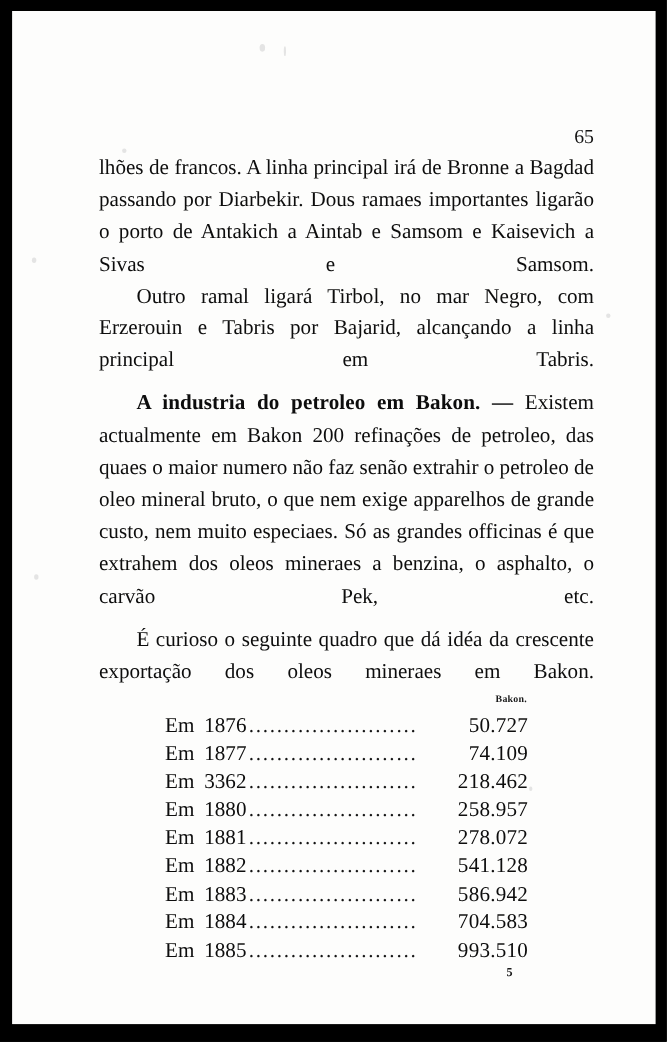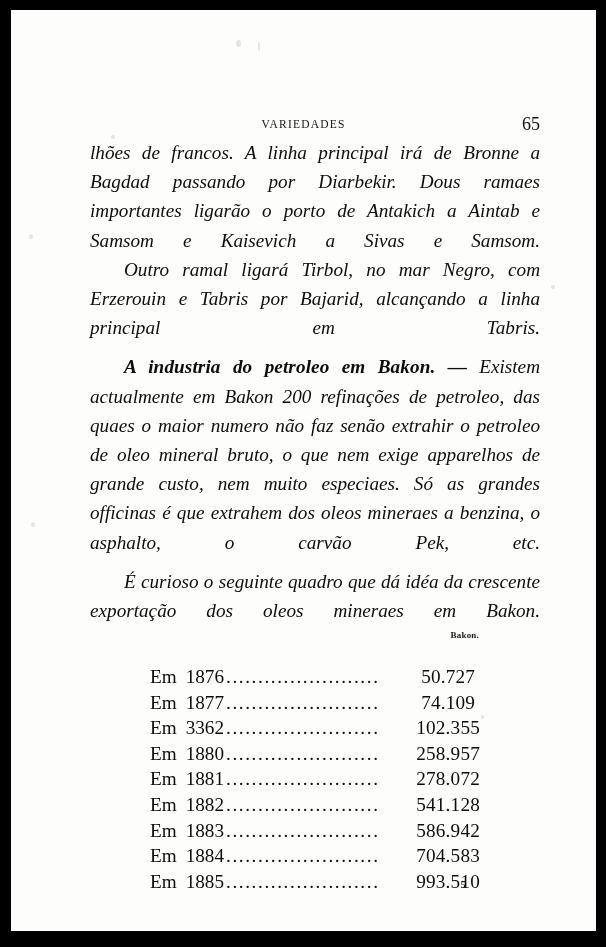--- a/index.html
+++ b/index.html
@@ -60,21 +60,20 @@
 
   p.para {
     margin: 0;
     font-size: 19.2px;
     line-height: 29.2px;
     color: #0d0d0d;
     text-align: justify;
     text-justify: inter-word;
     -webkit-hyphens: none;
     hyphens: none;
-    font-style: italic;
   }
   p.indent { text-indent: 34px; }
   p.gap-before { margin-top: 10px; }
 
   .run-head-strong {
     font-weight: bold;
     letter-spacing: 0.1px;
   }
 
   
@@ -90,21 +89,21 @@
   .units-head {
     position: absolute;
     right: 1px;
     top: 0px;
     font-size: 9px;
     font-weight: bold;
     letter-spacing: 0.2px;
     color: #1a1a1a;
   }
   table.stats {
-    margin-top: 34px;
+    margin-top: 17px;
     border-collapse: collapse;
     width: 330px;
   }
   table.stats td {
     font-size: 19.2px;
     line-height: 25.6px;
     color: #0d0d0d;
     padding: 0;
     vertical-align: baseline;
     white-space: nowrap;
@@ -114,21 +113,21 @@
     position: relative;
     overflow: hidden;
   }
   .year-label { padding-right: 2px; }
   .year-label .em-word { margin-right: 9px; }
   .leader {
     letter-spacing: 1.6px;
     color: #141414;
   }
   td.value-cell {
-    text-align: center;
+    text-align: right;
     padding-left: 14px;
     letter-spacing: 0.2px;
   }
 
   
   .signature {
     position: absolute;
     top: 868px;
     right: 130px;
     font-size: 11px;
@@ -151,21 +150,20 @@
   <div id="page-sheet">
 
     <div class="speckle" style="left:225px;top:30px;width:5px;height:7px;"></div>
     <div class="speckle" style="left:247px;top:32px;width:2px;height:9px;"></div>
     <div class="speckle" style="left:18px;top:224px;width:4px;height:5px;"></div>
     <div class="speckle" style="left:100px;top:125px;width:4px;height:4px;"></div>
     <div class="speckle" style="left:540px;top:275px;width:4px;height:4px;"></div>
     <div class="speckle" style="left:20px;top:512px;width:4px;height:5px;"></div>
     <div class="speckle" style="left:470px;top:705px;width:3px;height:4px;"></div>
 
-    <div class="running-head">VARIEDADES</div>
 
     <div class="folio">65</div>
 
     <div class="col">
 
       <p class="para justify-all">lhões de francos. A linha principal irá de Bronne a Bagdad passando por Diarbekir. Dous ramaes importantes ligarão o porto de Antakich a Aintab e Samsom e Kaisevich a Sivas e Samsom.</p>
 
       <p class="para indent justify-all">Outro ramal ligará Tirbol, no mar Negro, com Erzerouin e Tabris por Bajarid, alcançando a linha principal em Tabris.</p>
 
       <p class="para indent gap-before justify-all">
@@ -184,21 +182,21 @@
             <tr>
               <td class="year-cell"><span class="year-label"><span class="em-word">Em</span><span>1876</span></span><span class="leader">........................</span></td>
               <td class="value-cell">50.727</td>
             </tr>
             <tr>
               <td class="year-cell"><span class="year-label"><span class="em-word">Em</span><span>1877</span></span><span class="leader">........................</span></td>
               <td class="value-cell">74.109</td>
             </tr>
             <tr>
               <td class="year-cell"><span class="year-label"><span class="em-word">Em</span><span>3362</span></span><span class="leader">........................</span></td>
-              <td class="value-cell">102.355</td>
+              <td class="value-cell">218.462</td>
             </tr>
             <tr>
               <td class="year-cell"><span class="year-label"><span class="em-word">Em</span><span>1880</span></span><span class="leader">........................</span></td>
               <td class="value-cell">258.957</td>
             </tr>
             <tr>
               <td class="year-cell"><span class="year-label"><span class="em-word">Em</span><span>1881</span></span><span class="leader">........................</span></td>
               <td class="value-cell">278.072</td>
             </tr>
             <tr>

